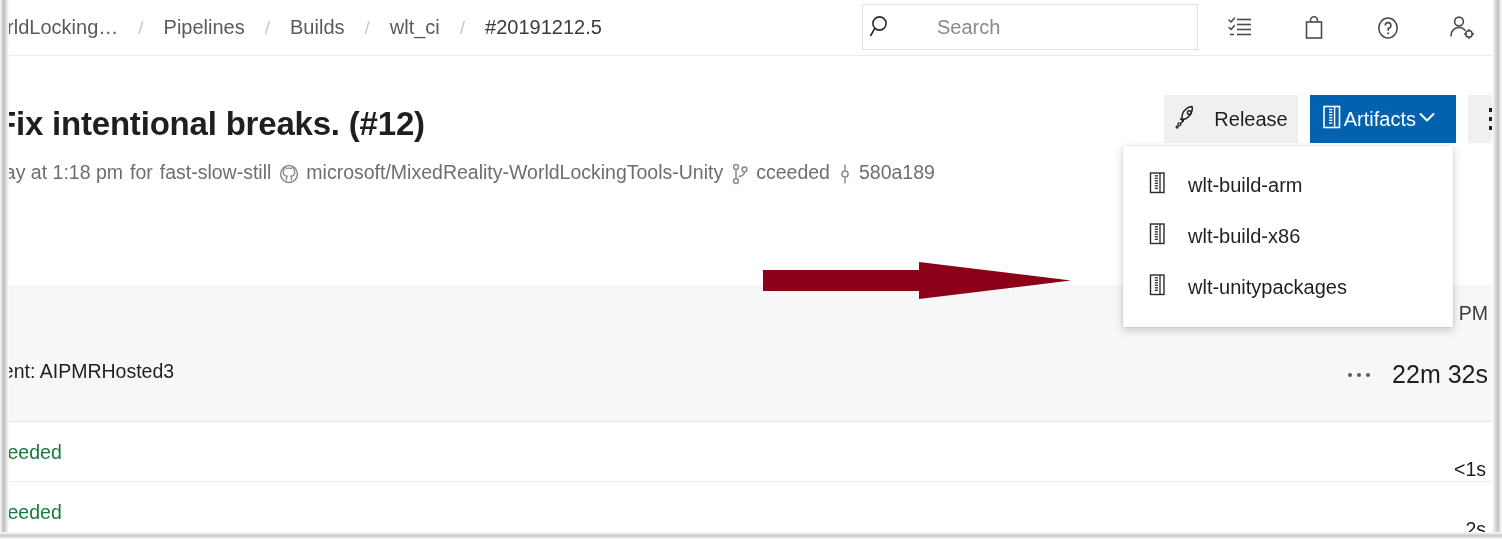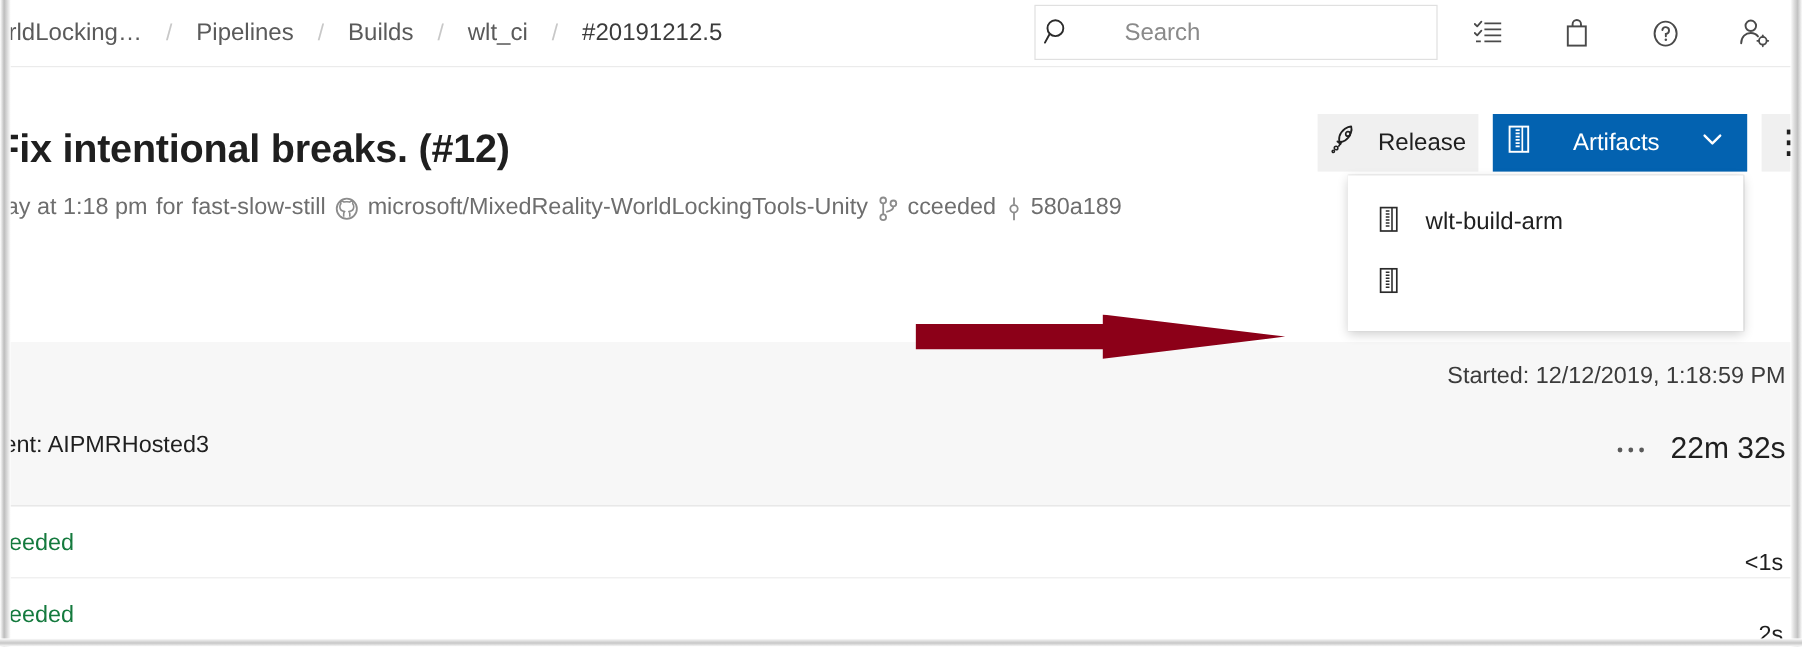--- a/index.html
+++ b/index.html
@@ -177,21 +177,21 @@
     white-space: nowrap;
   }
   .btn-release {
     background: #f0f0f0;
     color: #1f1f1f;
   }
   .btn-artifacts {
     background: #0362b0;
     color: #ffffff;
     padding-right: 18px;
-    gap: 33px;
+    gap: 0;
   }
   .btn-more {
     background: #f0f0f0;
     width: 46px;
     padding: 0;
     justify-content: center;
     margin-right: -22px;
   }
   .dot-col {
     display: flex;
@@ -484,20 +484,38 @@
           <g stroke="#2b2b2b" stroke-width="1.3">
             <line x1="7.8" y1="4.8" x2="10.9" y2="4.8"></line>
             <line x1="7.8" y1="7.3" x2="10.9" y2="7.3"></line>
             <line x1="7.8" y1="9.8" x2="10.9" y2="9.8"></line>
             <line x1="7.8" y1="12.3" x2="10.9" y2="12.3"></line>
             <line x1="7.8" y1="14.8" x2="10.9" y2="14.8"></line>
             <line x1="7.8" y1="17.3" x2="10.9" y2="17.3"></line>
           </g>
         </svg>
       </span>
+      <span>wlt-build-x86</span>
+    </div>
+    <div class="dd-item">
+      <span>
+        <svg width="22" height="24" viewBox="0 0 22 24">
+          <rect x="3.5" y="2" width="13.5" height="19.5" fill="none" stroke="#2b2b2b" stroke-width="1.4"></rect>
+          <line x1="13" y1="2" x2="13" y2="21.5" stroke="#2b2b2b" stroke-width="1.3"></line>
+          <g stroke="#2b2b2b" stroke-width="1.3">
+            <line x1="7.8" y1="4.8" x2="10.9" y2="4.8"></line>
+            <line x1="7.8" y1="7.3" x2="10.9" y2="7.3"></line>
+            <line x1="7.8" y1="9.8" x2="10.9" y2="9.8"></line>
+            <line x1="7.8" y1="12.3" x2="10.9" y2="12.3"></line>
+            <line x1="7.8" y1="14.8" x2="10.9" y2="14.8"></line>
+            <line x1="7.8" y1="17.3" x2="10.9" y2="17.3"></line>
+          </g>
+        </svg>
+      </span>
+      <span>wlt-unitypackages</span>
     </div>
   </div>
 
   <div class="details-strip">
     <div class="started-text">Started: 12/12/2019, 1:18:59 PM</div>
     <div class="agent-row">gent: AIPMRHosted3</div>
     <div class="agent-right">
       <span class="dots-h">
           <i></i>
           <i></i>

